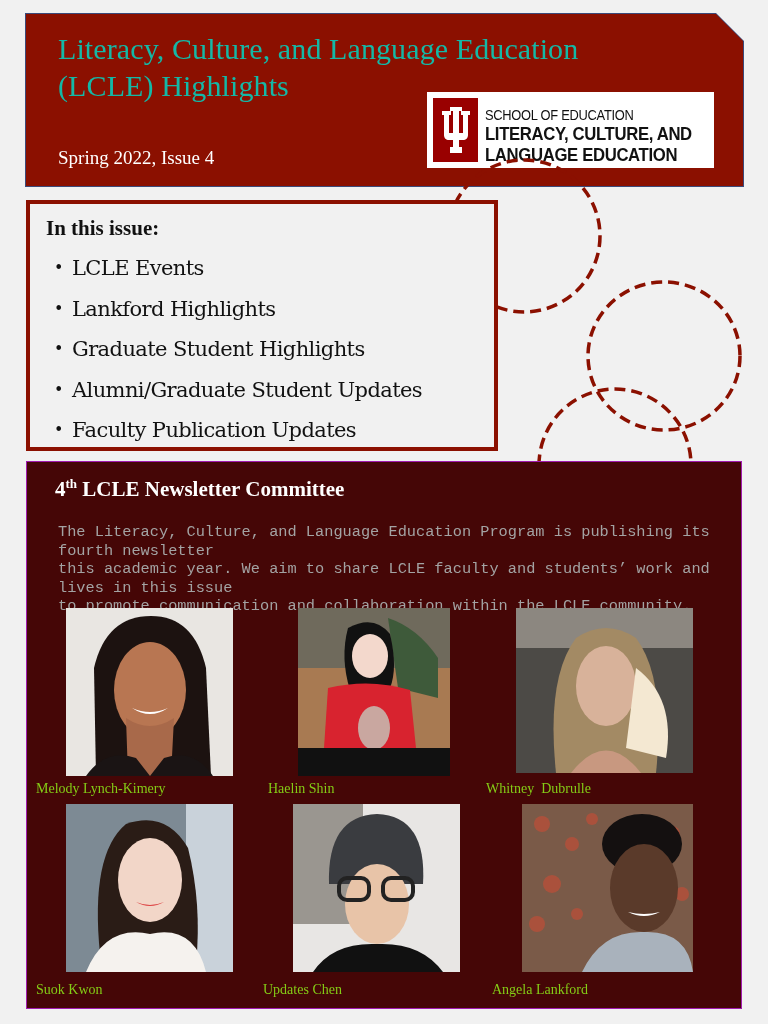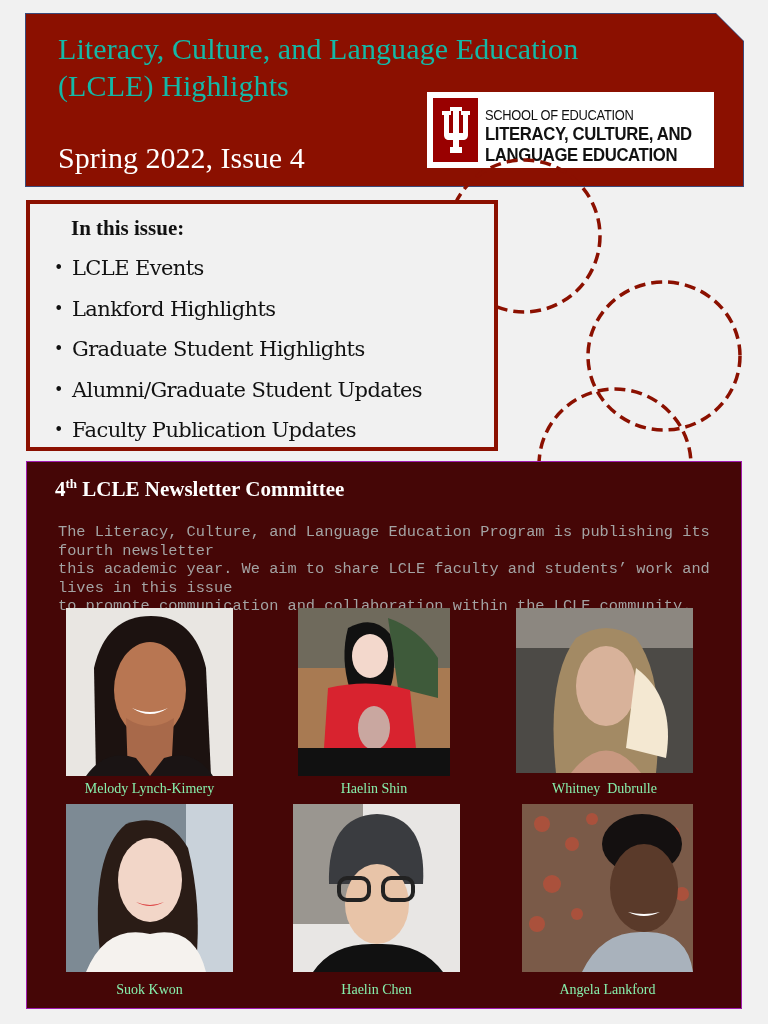--- a/index.html
+++ b/index.html
@@ -19,42 +19,42 @@
     clip-path: polygon(0 0, 691px 0, 719px 28px, 719px 174px, 0 174px);
   }
   .title {
     position:absolute; left:32px; top:16px; margin:0;
     color:#14b8a6; font-family:"Liberation Serif", serif; font-weight:normal;
     font-size:30px; line-height:37px; letter-spacing:0.1px;
   }
   .subtitle {
     position:absolute; left:32px; top:128px; margin:0;
     color:#fff; font-family:"Liberation Serif", serif; font-weight:normal;
-    font-size:30px; line-height:32px;
+    font-size:19px; line-height:32px;
   }
   .logo {
     position:absolute; left:401px; top:78px; width:287px; height:76px;
     background:#fff;
   }
   .logo-mark {
     position:absolute; left:6px; top:6px; width:45px; height:64px;
     background:#990000; display:flex; align-items:center; justify-content:center;
   }
   .logo-text { position:absolute; left:58px; top:9px; color:#111; font-family:"Liberation Sans", sans-serif;margin-top:6px; }
   .logo-line1 { font-size:14px; line-height:16px; letter-spacing:-0.3px; transform:scaleX(0.92); transform-origin:left; white-space:nowrap; }
   .logo-line2, .logo-line3 { font-size:19px; line-height:21px; font-weight:bold; letter-spacing:-0.4px; transform:scaleX(0.88); transform-origin:left; white-space:nowrap; }
 
   .deco { position:absolute; left:0; top:0; width:768px; height:470px; pointer-events:none; }
 
   .toc {
     position:absolute; left:26px; top:200px; width:464px; height:243px;
     border:4px solid #8b1000; background:#f1f1f1; box-sizing:content-box;
   }
   .toc-heading {
-    position:absolute; left:41px; top:12px; margin:0;
+    position:absolute; left:16px; top:12px; margin:0;
     font-size:21px; font-weight:bold; color:#111;
     font-family:"Liberation Serif", serif;
   }
   .toc-list { position:absolute; left:24px; top:44px; margin:0; padding:0; list-style:none; }
   .toc-list li {
     font-size:21px; line-height:40.5px; color:#111; font-family:"DejaVu Serif", serif;
     display:flex; align-items:center; white-space:nowrap;
     letter-spacing:-0.6px;
   }
   .toc-list li .bullet { width:18px; font-size:16px; display:inline-block; }
@@ -69,22 +69,22 @@
   }
   .committee-title sup { font-size:13px; }
   .committee-body {
     position:absolute; left:28px; top:58px; width:670px; margin:3px;
     color:#a3a3a3; font-size:15.3px; line-height:18.5px; font-family:Liberation Mono, monospace;
   }
   .member { position:absolute; text-align:center; }
   .photo { position:absolute; overflow:hidden; }
   .photo svg { display:block; width:100%; height:100%; }
   .member-name {
-    position:absolute; left:-30px; right:-30px; color:#86efac; font-size:14px;
-    font-family:"Liberation Serif", serif; text-align:center; white-space:pre;
+    position:absolute; left:-30px; right:-30px; color:#84cc16; font-size:14px;
+    font-family:"Liberation Serif", serif; text-align:left; white-space:pre;
   }
 </style>
 </head>
 <body>
 
 <div class="header-edge"></div>
 <div class="header">
   <h1 class="title"><span>Literacy, Culture, and Language Education</span><br><span>(LCLE) Highlights</span></h1>
   <h2 class="subtitle">Spring 2022, Issue 4</h2>
   <div class="logo">
@@ -206,21 +206,21 @@
       <svg viewBox="0 0 167 168" preserveAspectRatio="none">
         <rect width="167" height="168" fill="#e8e6e4"></rect>
         <rect x="0" y="0" width="70" height="120" fill="#9a9690"></rect>
         <path d="M36 80 Q34 12 84 10 Q134 12 130 80Z" fill="#3a3c40"></path>
         <ellipse cx="84" cy="100" rx="32" ry="40" fill="#e8c4a8"></ellipse>
         <rect x="46" y="74" width="30" height="22" rx="8" fill="none" stroke="#222" stroke-width="4"></rect>
         <rect x="90" y="74" width="30" height="22" rx="8" fill="none" stroke="#222" stroke-width="4"></rect>
         <path d="M20 168 Q40 138 84 140 Q128 138 150 168Z" fill="#111"></path>
       </svg>
     </div>
-    <div class="member-name" style="top:178px;">Haelin Chen</div>
+    <div class="member-name" style="top:178px;">Updates Chen</div>
   </div>
 
   <div class="member" style="left:495px; top:342px; width:171px;">
     <div class="photo" style="left:0; top:0; width:171px; height:168px;">
       <svg viewBox="0 0 171 168" preserveAspectRatio="none">
         <rect width="171" height="168" fill="#7a5a48"></rect>
         <g fill="#b6503a" opacity="0.8">
           <circle cx="20" cy="20" r="8"></circle>
             <circle cx="50" cy="40" r="7"></circle>
             <circle cx="30" cy="80" r="9"></circle>

